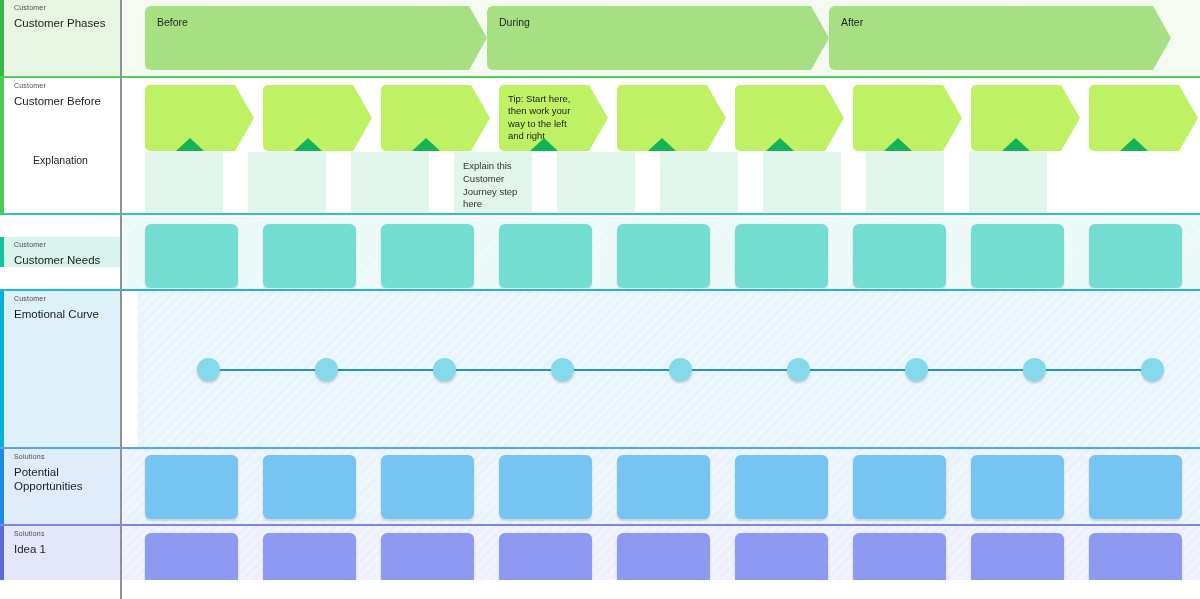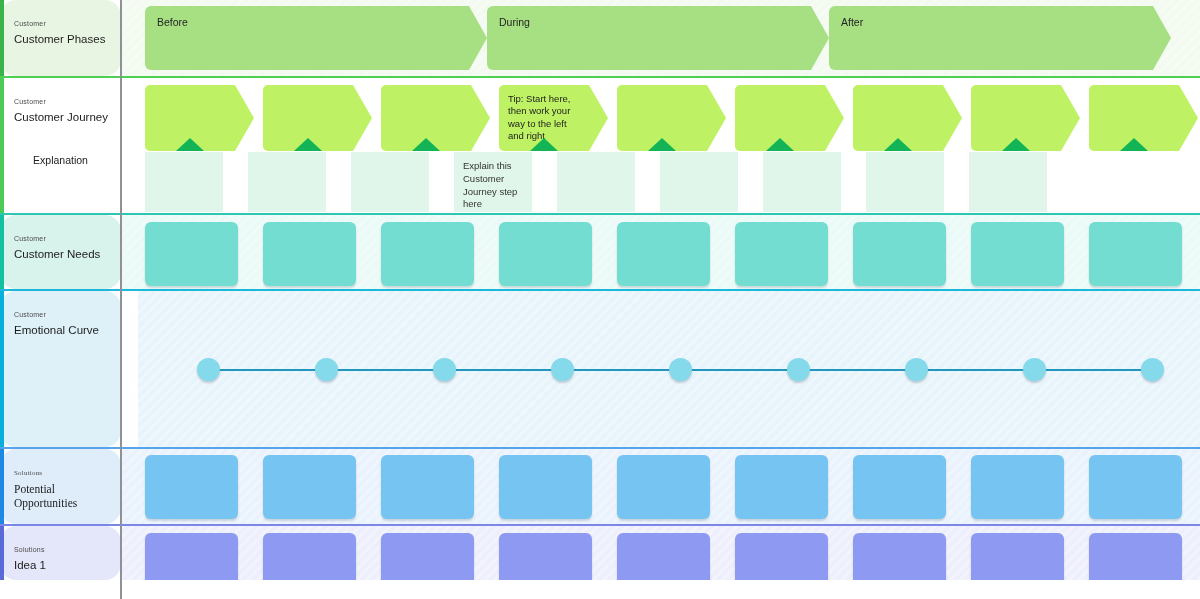--- a/index.html
+++ b/index.html
@@ -5,49 +5,48 @@
   html,body{margin:0;padding:0;}
   body{
     width:1200px;height:599px;overflow:hidden;position:relative;
     font-family:"Liberation Sans","DejaVu Sans",sans-serif;
     background:#ffffff;
     -webkit-font-smoothing:antialiased;
   }
   .lane{display:flex;box-sizing:border-box;width:1200px;}
   .lane .side{
     position:relative;width:121px;flex:none;box-sizing:border-box;
-    padding:20px 8px 0 14px;
-    border-radius:16px;
+    padding:4px 8px 0 14px;
   }
   .lane .side::before{
     content:"";position:absolute;left:0;top:0;bottom:0;width:4px;
     background:var(--stripe);
   }
   .lane .body{
     position:relative;flex:1;box-sizing:border-box;overflow:hidden;
     background-image:repeating-linear-gradient(135deg,rgba(255,255,255,.28) 0 3px,rgba(255,255,255,0) 3px 7px);
   }
   .cat{font-size:7px;color:#4b4b4b;letter-spacing:.2px;margin-bottom:5px;}
   .lbl{font-size:11.5px;color:#1d1d1d;line-height:1.25;}
 
   
   .lane1{height:76px;--stripe:#3ab449;}
   .lane1 .side{background:#e9f5e3;}
   .lane1 .body{background-color:#f3faf0;}
   .lane2{height:137px;--stripe:#4cc957;border-top:2px solid #4dd053;}
   .lane2 .side{background:#ffffff;}
   .lane2 .body{background-color:#ffffff;background-image:none;}
-  .lane3{height:76px;--stripe:#13c0a0;border-top:2px solid #2cc7ae;}
+  .lane3{height:76px;--stripe:#13c0a0;border-top:2px solid #2cc7ae;align-items:center;}
   .lane3 .side{background:#d8f2ec;}
   .lane3 .body{background-color:#eafaf7;}
   .lane4{height:158px;--stripe:#06b0da;border-top:2px solid #1cb8dc;gap:17px;}
   .lane4 .side{background:#def0f8;}
   .lane4 .body{background-color:#e7f4fb;}
   .lane5{height:77px;--stripe:#1e88e5;border-top:2px solid #55a4ec;}
-  .lane5 .side{background:#dfecfa;font-family:Liberation Serif, serif;}
+  .lane5 .side{background:#dfecfa;}
   .lane5 .body{background-color:#e9f2fd;}
   .lane6{height:56px;--stripe:#5a6ad9;border-top:2px solid #7b87e8;}
   .lane6 .side{background:#e4e7f9;}
   .lane6 .body{background-color:#edeffc;}
 
   
   .splitter{position:absolute;left:120px;top:0;width:2px;height:599px;
     background:#8e9196;z-index:40;cursor:col-resize;}
 
   
@@ -132,21 +131,21 @@
       <div class="phase-arrow">
           <span>After</span>
         </div>
     </div>
   </div>
 </div>
 
 <div class="lane lane2">
   <div class="side">
     <div class="cat">Customer</div>
-    <div class="lbl">Customer Journey</div>
+    <div class="lbl">Customer Before</div>
     <div class="explanation">Explanation</div>
   </div>
   <div class="body">
     <div class="jarrows">
       <div class="jarrow">
           <div class="marker"></div>
         </div>
       <div class="jarrow">
           <div class="marker"></div>
         </div>

